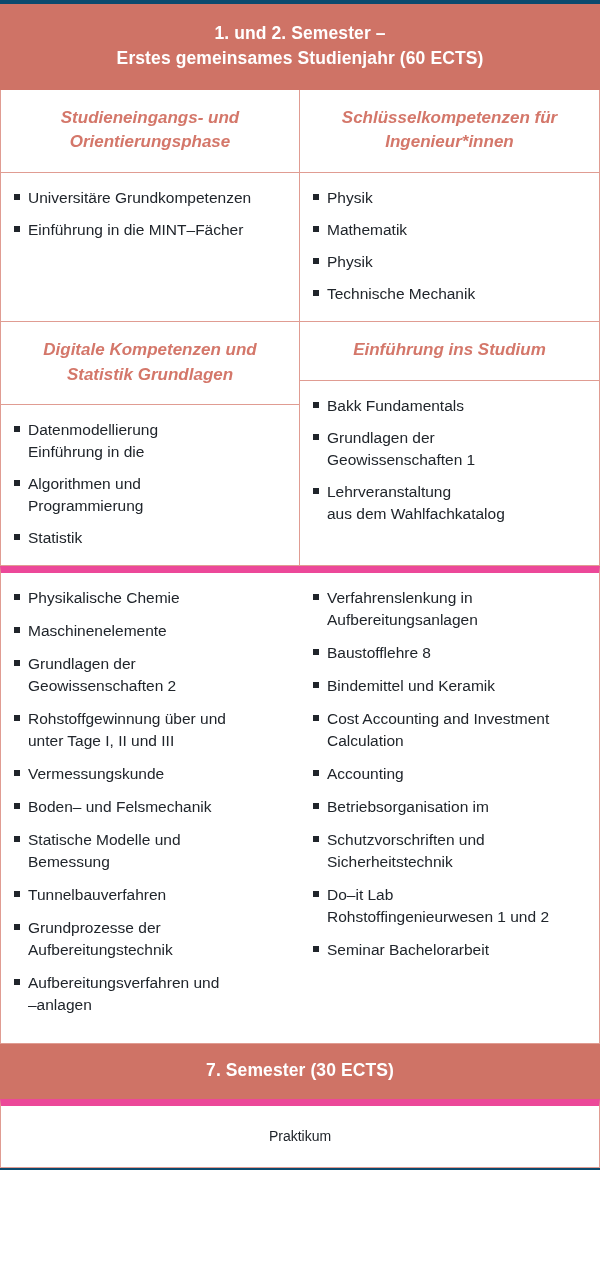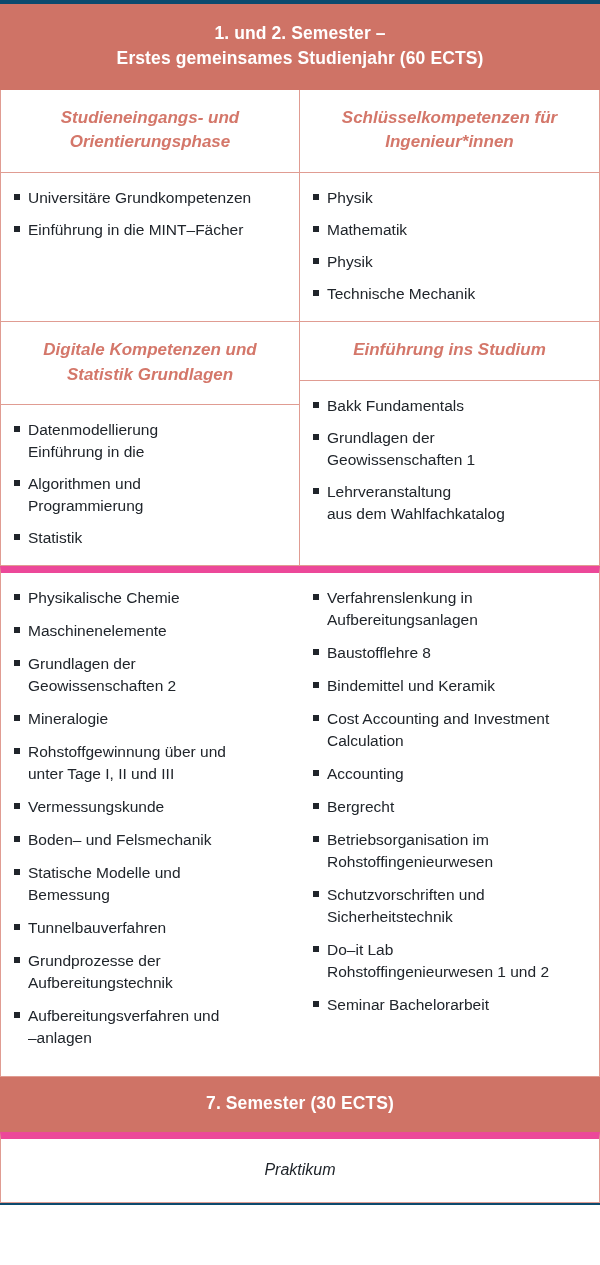--- a/index.html
+++ b/index.html
@@ -98,25 +98,24 @@
     background: #20252b;
   }
   ul.courses li .ln { display: block; }
 
   
   ul.courses.airy li { margin-bottom: 11px; }
 
   
   .plain-row {
     text-align: center;
-    font-size: 16px;
+    font-size: 14px;
     color: #20252b;
     padding: 22px 16px 23px 16px;
     box-sizing: border-box;
-    font-style: italic;
   }
 
   .stretch-pad { padding-bottom: 30px; }
 </style>
 </head>
 <body>
 
 <div id="curriculum">
 
   <section>
@@ -224,23 +223,20 @@
               <span class="ln">Physikalische Chemie</span>
             </li>
             <li>
               <span class="ln">Maschinenelemente</span>
             </li>
             <li>
               <span class="ln">Grundlagen der</span>
               <span class="ln">Geowissenschaften 2</span>
             </li>
             <li>
-              <span class="ln">Mineralogie</span>
-            </li>
-            <li>
               <span class="ln">Rohstoffgewinnung über und</span>
               <span class="ln">unter Tage I, II und III</span>
             </li>
             <li>
               <span class="ln">Vermessungskunde</span>
             </li>
             <li>
               <span class="ln">Boden– und Felsmechanik</span>
             </li>
             <li>
@@ -274,25 +270,21 @@
               <span class="ln">Bindemittel und Keramik</span>
             </li>
             <li>
               <span class="ln">Cost Accounting and Investment</span>
               <span class="ln">Calculation</span>
             </li>
             <li>
               <span class="ln">Accounting</span>
             </li>
             <li>
-              <span class="ln">Bergrecht</span>
-            </li>
-            <li>
               <span class="ln">Betriebsorganisation im</span>
-              <span class="ln">Rohstoffingenieurwesen</span>
             </li>
             <li>
               <span class="ln">Schutzvorschriften und</span>
               <span class="ln">Sicherheitstechnik</span>
             </li>
             <li>
               <span class="ln">Do–it Lab</span>
               <span class="ln">Rohstoffingenieurwesen 1 und 2</span>
             </li>
             <li>

